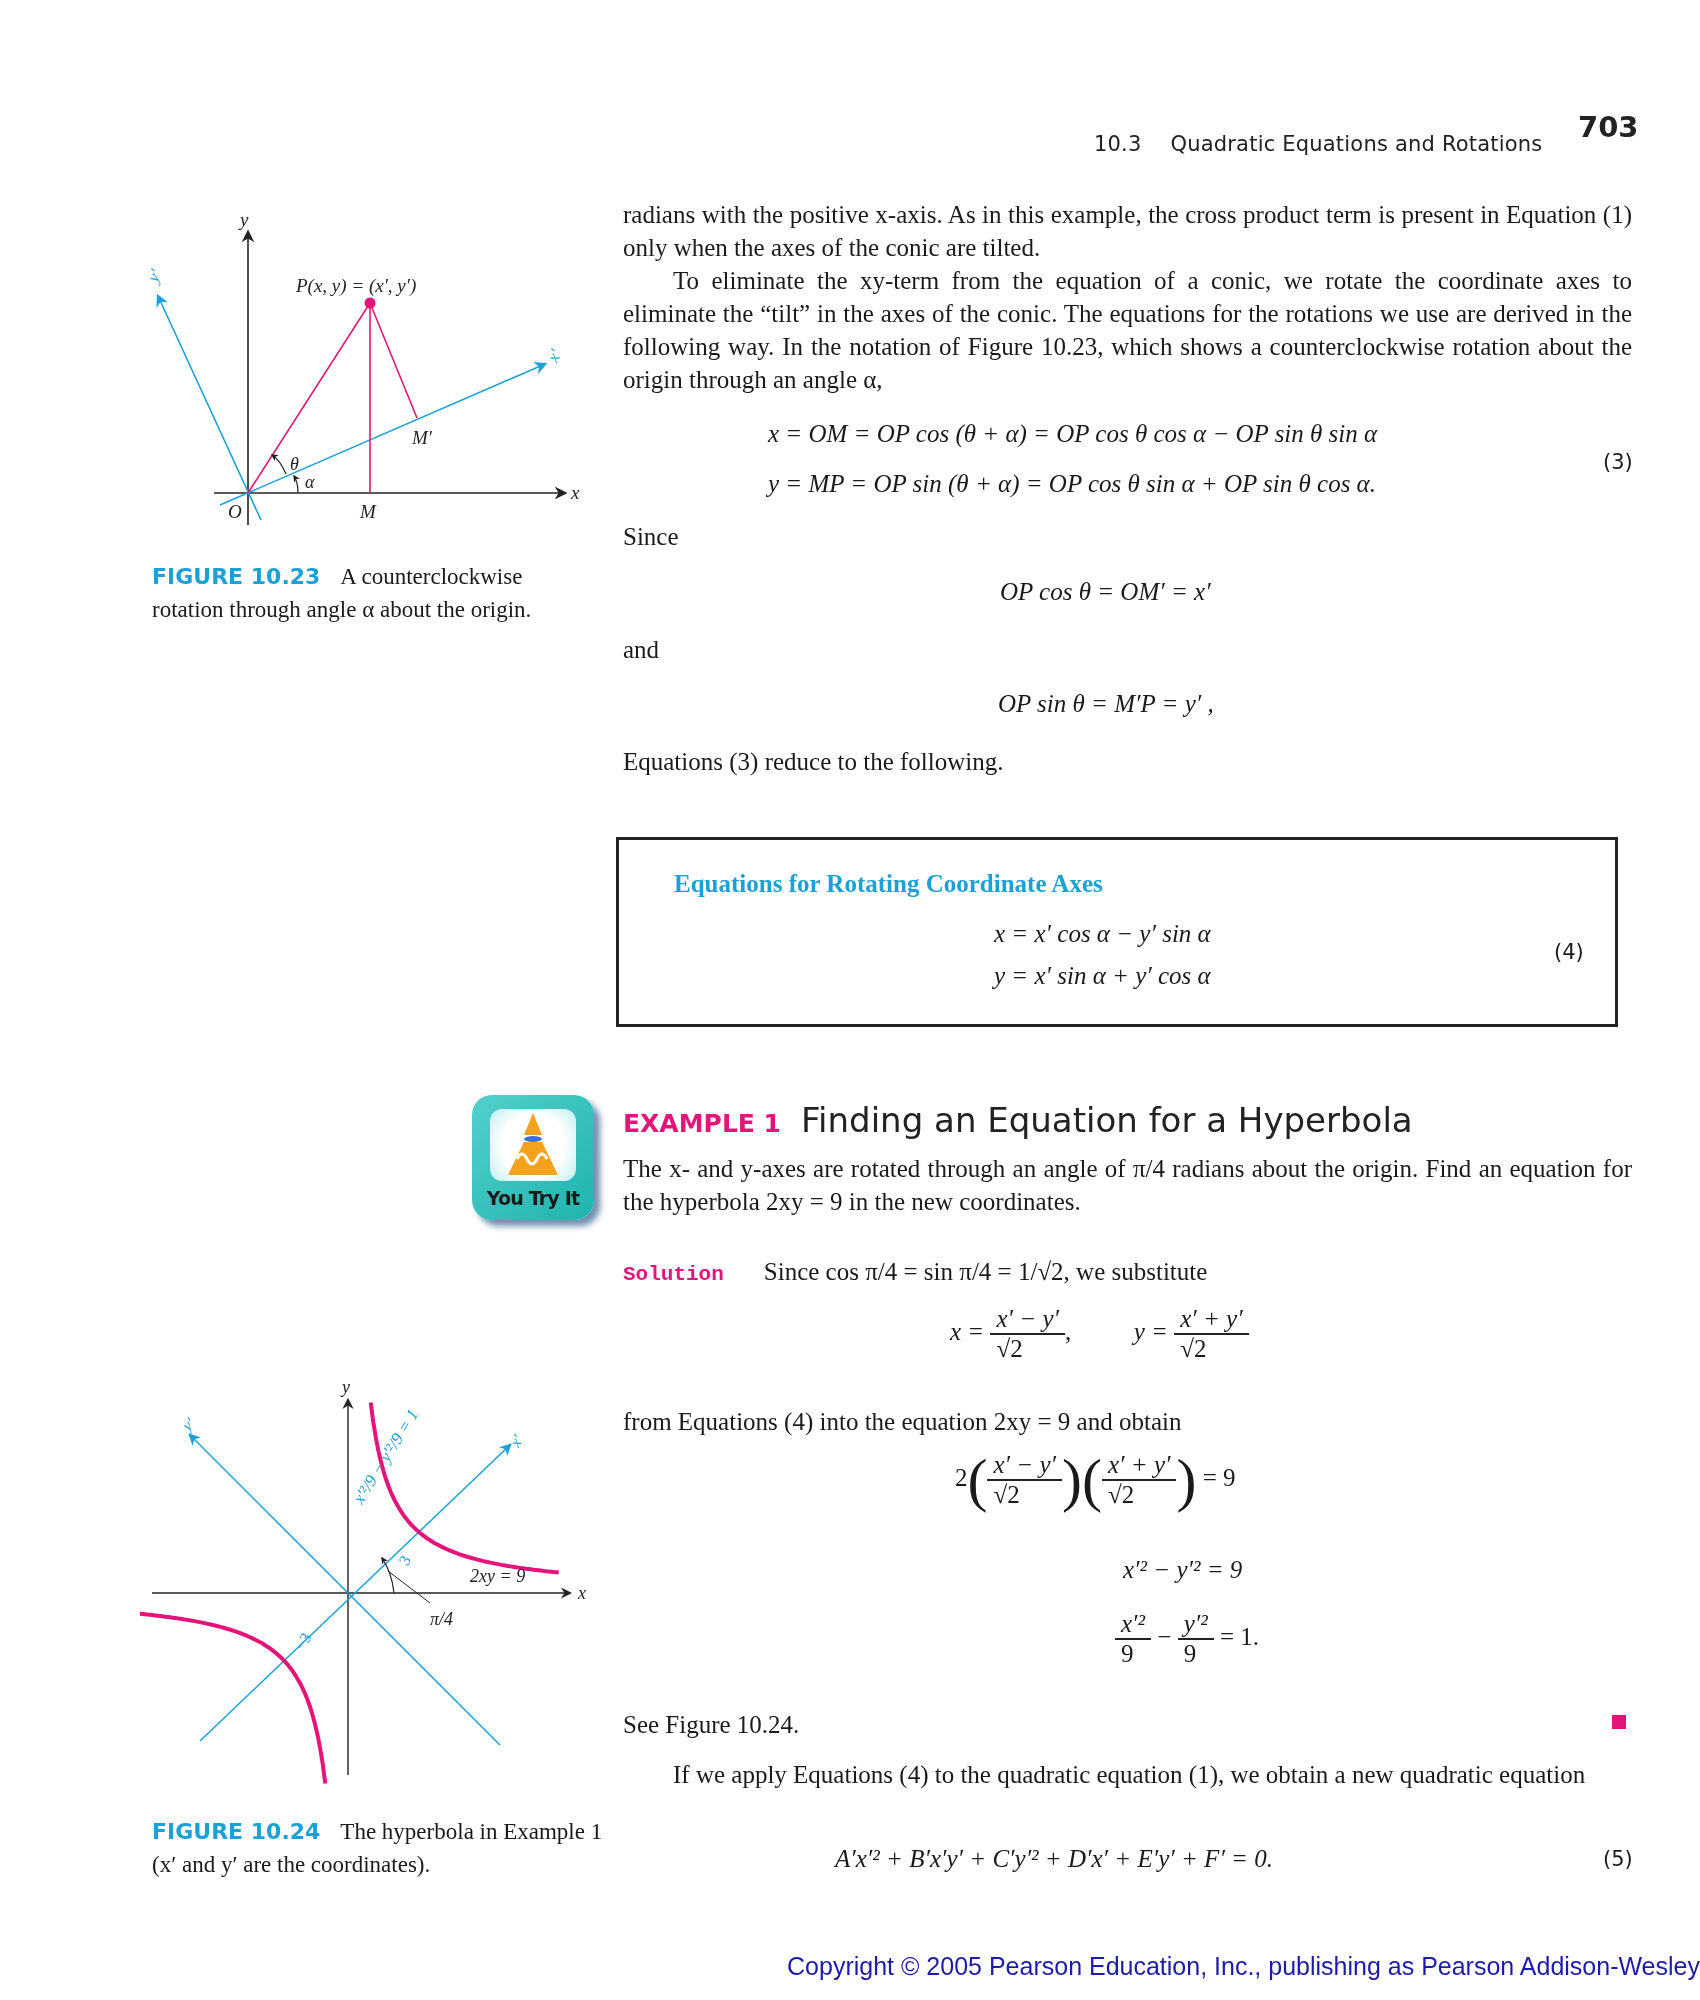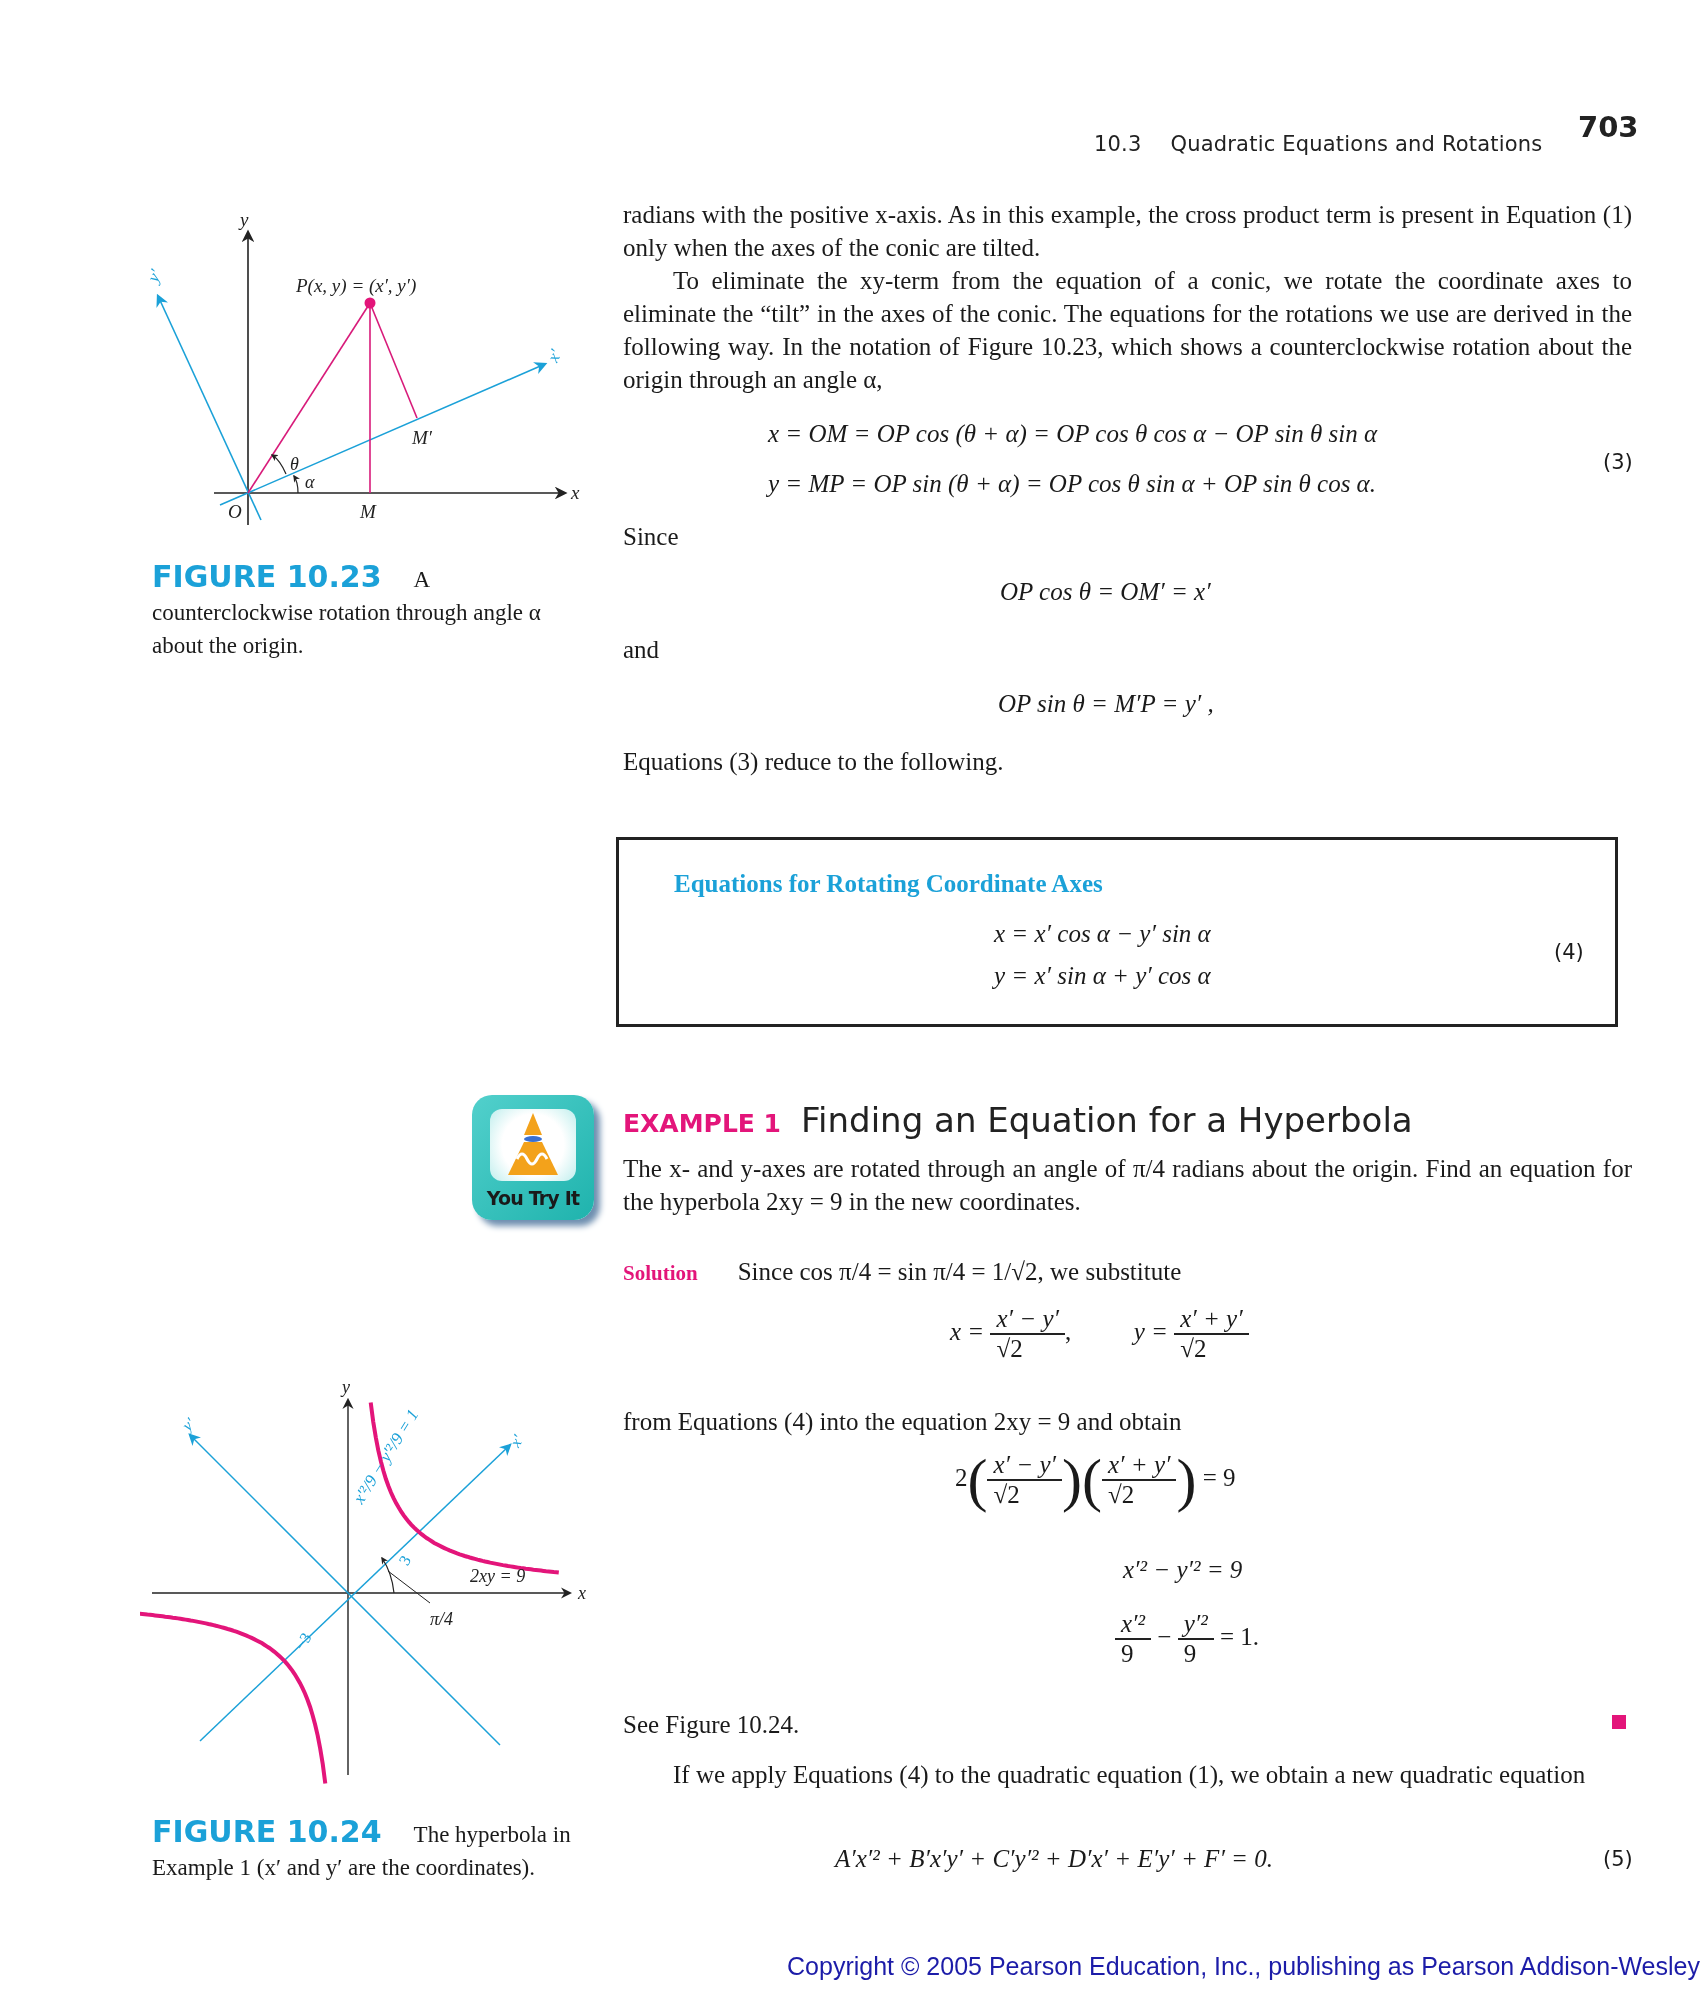--- a/index.html
+++ b/index.html
@@ -9,26 +9,26 @@
   .sans { font-family:"DejaVu Sans","Liberation Sans",sans-serif; }
   .runhead { top:132px; left:1094px; font-size:21px; color:#222; letter-spacing:0.2px; }
   .runhead .sec { margin-right:22px; }
   .pageno { top:110px; left:1578px; font-size:29px; font-weight:bold; color:#222; }
   .body { font-size:25px; line-height:33px; text-align:justify; }
   .para { position:absolute; left:623px; width:1009px; }
   .indent { text-indent:50px; }
   .math { font-family:"Liberation Serif","DejaVu Serif",serif; font-size:25px; white-space:nowrap; }
   .eqnum { font-family:"DejaVu Sans","Liberation Sans",sans-serif; font-size:21px; }
   .figcap { font-size:23px; line-height:33px; width:440px; }
-  .figlabel { font-family:"DejaVu Sans","Liberation Sans",sans-serif; font-weight:bold; color:#1ba1d8; font-size:30px; margin-right:32px; }
+  .figlabel { font-family:"DejaVu Sans","Liberation Sans",sans-serif; font-weight:bold; color:#1ba1d8; font-size:22px; margin-right:20px; }
   .box { left:616px; top:837px; width:996px; height:184px; border:3px solid #222; }
   .boxtitle { font-weight:bold; color:#1ba1d8; font-size:25px; font-family:"Liberation Serif",serif; }
   .exlabel { font-family:"DejaVu Sans","Liberation Sans",sans-serif; font-weight:bold; color:#e3157a; font-size:25px; }
   .extitle { font-family:"DejaVu Sans","Liberation Sans",sans-serif; font-size:34px; color:#222; margin-left:20px; }
-  .sol { font-family:Liberation Serif, serif; font-weight:bold; color:#e3157a; font-size:21px; }
+  .sol { font-family:Liberation Mono, monospace; font-weight:bold; color:#e3157a; font-size:21px; }
   .qed { left:1612px; top:1715px; width:14px; height:14px; background:#e3157a; }
   .copyright { top:1952px; left:0; width:1700px; text-align:right; color:#1c1ca8; font-size:25px;
                font-family:"Liberation Sans","DejaVu Sans",sans-serif; }
   .frac { display:inline-block; vertical-align:middle; text-align:left; }
   .frac .num { display:block; border-bottom:2px solid #222; padding:0 6px; }
   .frac .den { display:block; padding:0 6px; }
   .paren { font-size:60px; vertical-align:middle; font-weight:100; line-height:1; }
   i { font-style:italic; }
   .yti { left:472px; top:1095px; width:122px; height:125px; border-radius:20px;
          background:linear-gradient(135deg,#52d0cc,#1fb3ad); box-shadow:6px 6px 6px #6f8fb0; }

